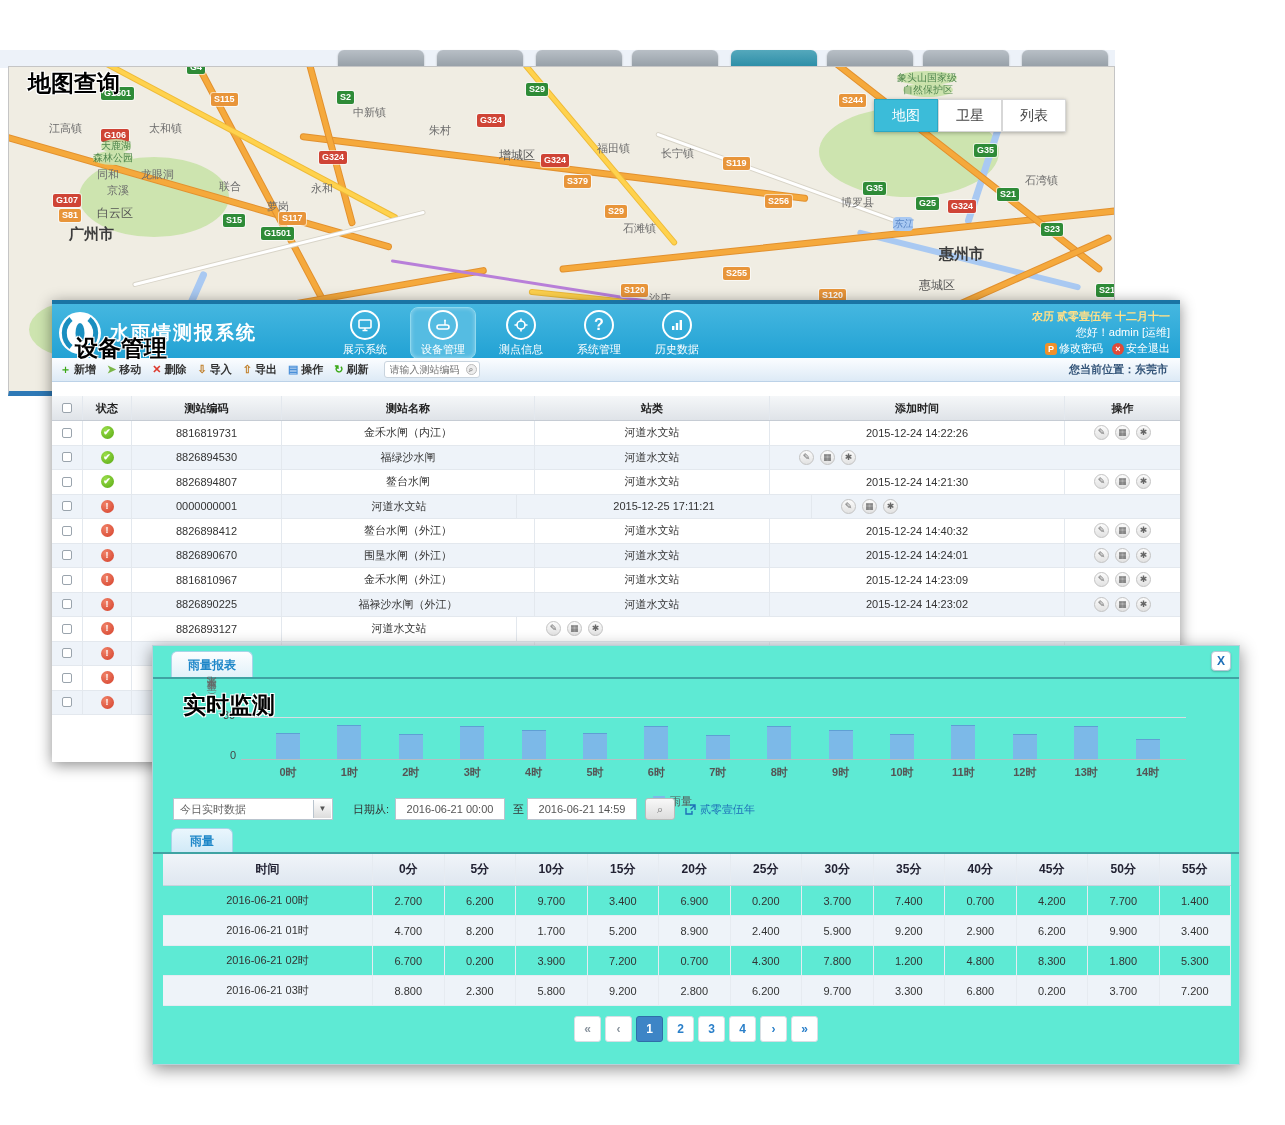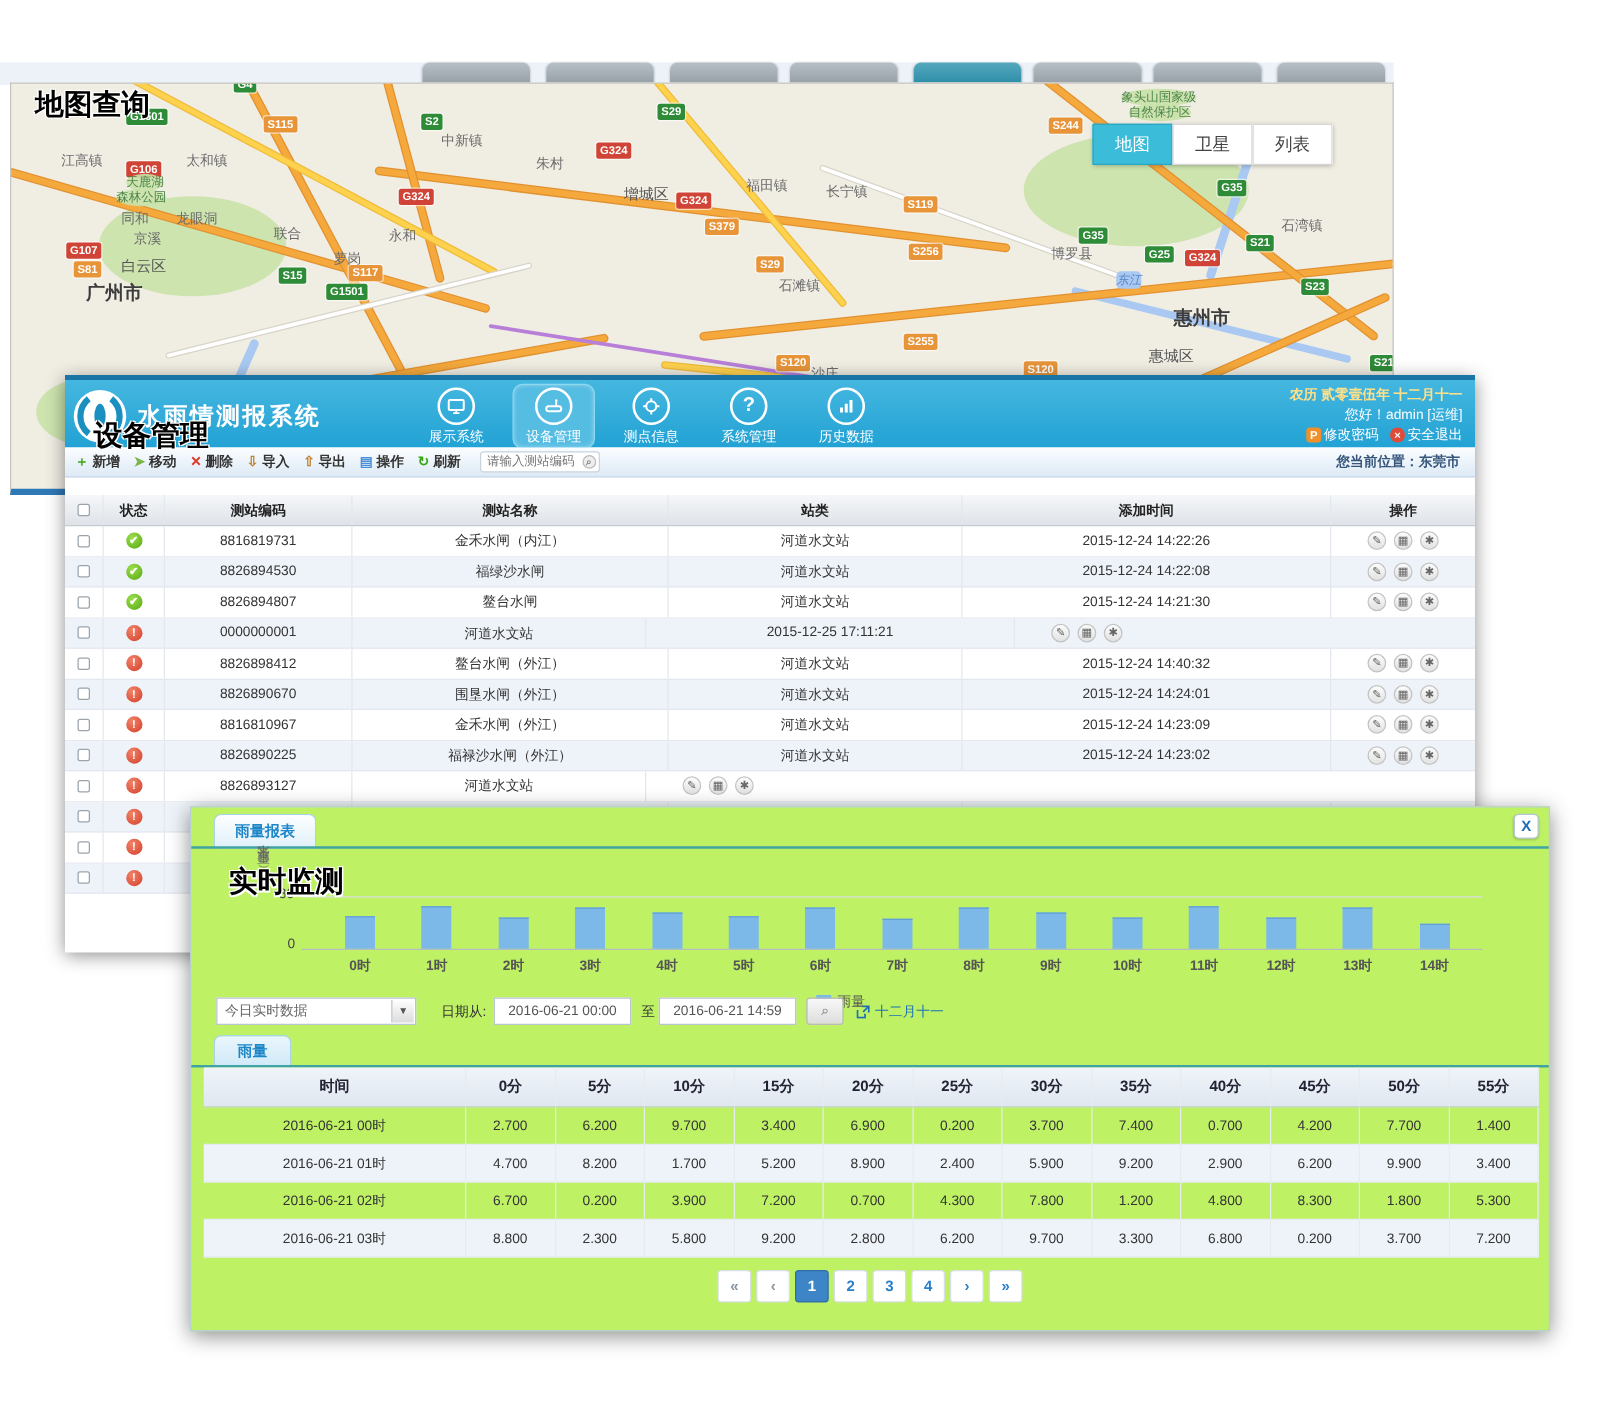--- a/index.html
+++ b/index.html
@@ -72,21 +72,21 @@
   .tcell{display:flex;align-items:center;justify-content:center;border-right:1px solid #e3e8ee;overflow:hidden;}
   .c-check{width:31px;}.c-status{width:49px;}.c-code{width:150px;}.c-name{width:253px;}
   .c-type{width:235px;}.c-time{width:295px;}.c-ops{width:115px;border-right:none;gap:6px;}
   .cbx{width:10px;height:10px;border:1px solid #9aa4ad;background:#fff;border-radius:2px;}
   .st{width:13px;height:13px;border-radius:50%;color:#fff;font-size:9px;line-height:13px;text-align:center;font-weight:bold;}
   .st.ok{background:radial-gradient(circle at 35% 30%,#9ade4a,#58a812);}
   .st.err{background:radial-gradient(circle at 35% 30%,#f08268,#d43f2a);}
   .op{width:15px;height:15px;border-radius:50%;background:linear-gradient(#fcfcfc,#e2e2e2);
       border:1px solid #c3c3c3;font-size:9px;line-height:13px;text-align:center;color:#666;cursor:pointer;}
   
-  .monitor-panel{position:absolute;left:152px;top:645px;width:1088px;height:420px;background:#bef264;
+  .monitor-panel{position:absolute;left:152px;top:645px;width:1088px;height:420px;background:#5eead4;
                  border:1px solid #b9cfd8;box-shadow:0 4px 16px rgba(0,0,0,.45);z-index:3;}
   .mp-tab{position:absolute;left:18px;top:5px;padding:5px 16px;font-size:12px;font-weight:bold;color:#1d86c8;
           background:linear-gradient(#fdfeff,#dff0f9);border:1px solid #a8d4e8;border-bottom:none;
           border-radius:6px 6px 0 0;cursor:pointer;}
   .mp-topline{position:absolute;left:0;top:31px;width:100%;height:2px;background:#3fa3a3;}
   .mp-close{position:absolute;right:8px;top:5px;width:20px;height:20px;background:#fff;
             border:1px solid #b5c7d6;border-radius:4px;color:#1d6fb8;font-weight:bold;font-size:12px;
             line-height:18px;text-align:center;cursor:pointer;box-shadow:0 1px 2px rgba(0,0,0,.2);}
   .chart{position:absolute;left:0;top:33px;width:100%;height:110px;}
   .ylab{position:absolute;left:52px;top:14px;font-size:10px;color:#666;writing-mode:vertical-rl;
@@ -175,21 +175,21 @@
         <span class="badge g" style="left: 965px; top: 77px;">G35</span>
         <span class="badge r" style="left: 310px; top: 84px;">G324</span>
         <span class="badge r" style="left: 532px; top: 87px;">G324</span>
         <span class="badge o" style="left: 714px; top: 90px;">S119</span>
         <span class="badge o" style="left: 555px; top: 108px;">S379</span>
         <span class="badge g" style="left: 854px; top: 115px;">G35</span>
         <span class="badge g" style="left: 907px; top: 130px;">G25</span>
         <span class="badge r" style="left: 939px; top: 133px;">G324</span>
         <span class="badge g" style="left: 988px; top: 121px;">S21</span>
         <span class="badge r" style="left: 44px; top: 127px;">G107</span>
-        <span class="badge o" style="left: 718px; top: 128px;">S256</span>
+        <span class="badge o" style="left: 756px; top: 128px;">S256</span>
         <span class="badge o" style="left: 50px; top: 142px;">S81</span>
         <span class="badge g" style="left: 214px; top: 147px;">S15</span>
         <span class="badge o" style="left: 270px; top: 145px;">S117</span>
         <span class="badge o" style="left: 596px; top: 138px;">S29</span>
         <span class="badge g" style="left: 252px; top: 160px;">G1501</span>
         <span class="badge g" style="left: 1032px; top: 156px;">S23</span>
         <span class="badge o" style="left: 612px; top: 217px;">S120</span>
         <span class="badge o" style="left: 714px; top: 200px;">S255</span>
         <span class="badge g" style="left: 490px; top: 222px; margin-top: 44px;">G94</span>
         <span class="badge g" style="left: 1087px; top: 217px;">S21</span>
@@ -361,21 +361,20 @@
           <div class="trow alt">
             <div class="tcell c-check">
               <span class="cbx"></span>
             </div>
             <div class="tcell c-status">
               <span class="st ok">✔</span>
             </div>
             <div class="tcell c-code">8826894530</div>
             <div class="tcell c-name">福绿沙水闸</div>
             <div class="tcell c-type">河道水文站</div>
-            <div class="tcell c-time">2015-12-24 14:22:08</div>
             <div class="tcell c-ops">
               <span class="op">✎</span>
               <span class="op">▦</span>
               <span class="op">✱</span>
             </div>
           </div>
           <div class="trow">
             <div class="tcell c-check">
               <span class="cbx"></span>
             </div>
@@ -606,21 +605,21 @@
       <span class="flabel" style="left:200px;">日期从:</span>
       <input class="finput" style="left: 242px; width: 110px;" readonly="" value="2016-06-21 00:00">
       <span class="flabel" style="left:360px;">至</span>
       <input class="finput" style="left: 374px; width: 110px;" readonly="" value="2016-06-21 14:59">
       <button class="fsearch"><span>⌕</span></button>
       <span class="fexport">
         <svg width="11" height="11" viewBox="0 0 11 11">
             <path d="M1 4v6h6V7" fill="none" stroke="#1d6fb8" stroke-width="1.4"></path>
             <path d="M5 1h5v5M10 1L5.5 5.5" fill="none" stroke="#1d6fb8" stroke-width="1.4"></path>
           </svg>
-        <span>十二月十一</span>
+        <span>贰零壹伍年</span>
       </span>
     </div>
 
     <div class="sub-tab">雨量</div>
     <div class="sub-line"></div>
 
     <div class="mtable">
       <div class="mrow head" id="mHead">
           <div class="mcell time">时间</div>
           <div class="mcell">0分</div>

